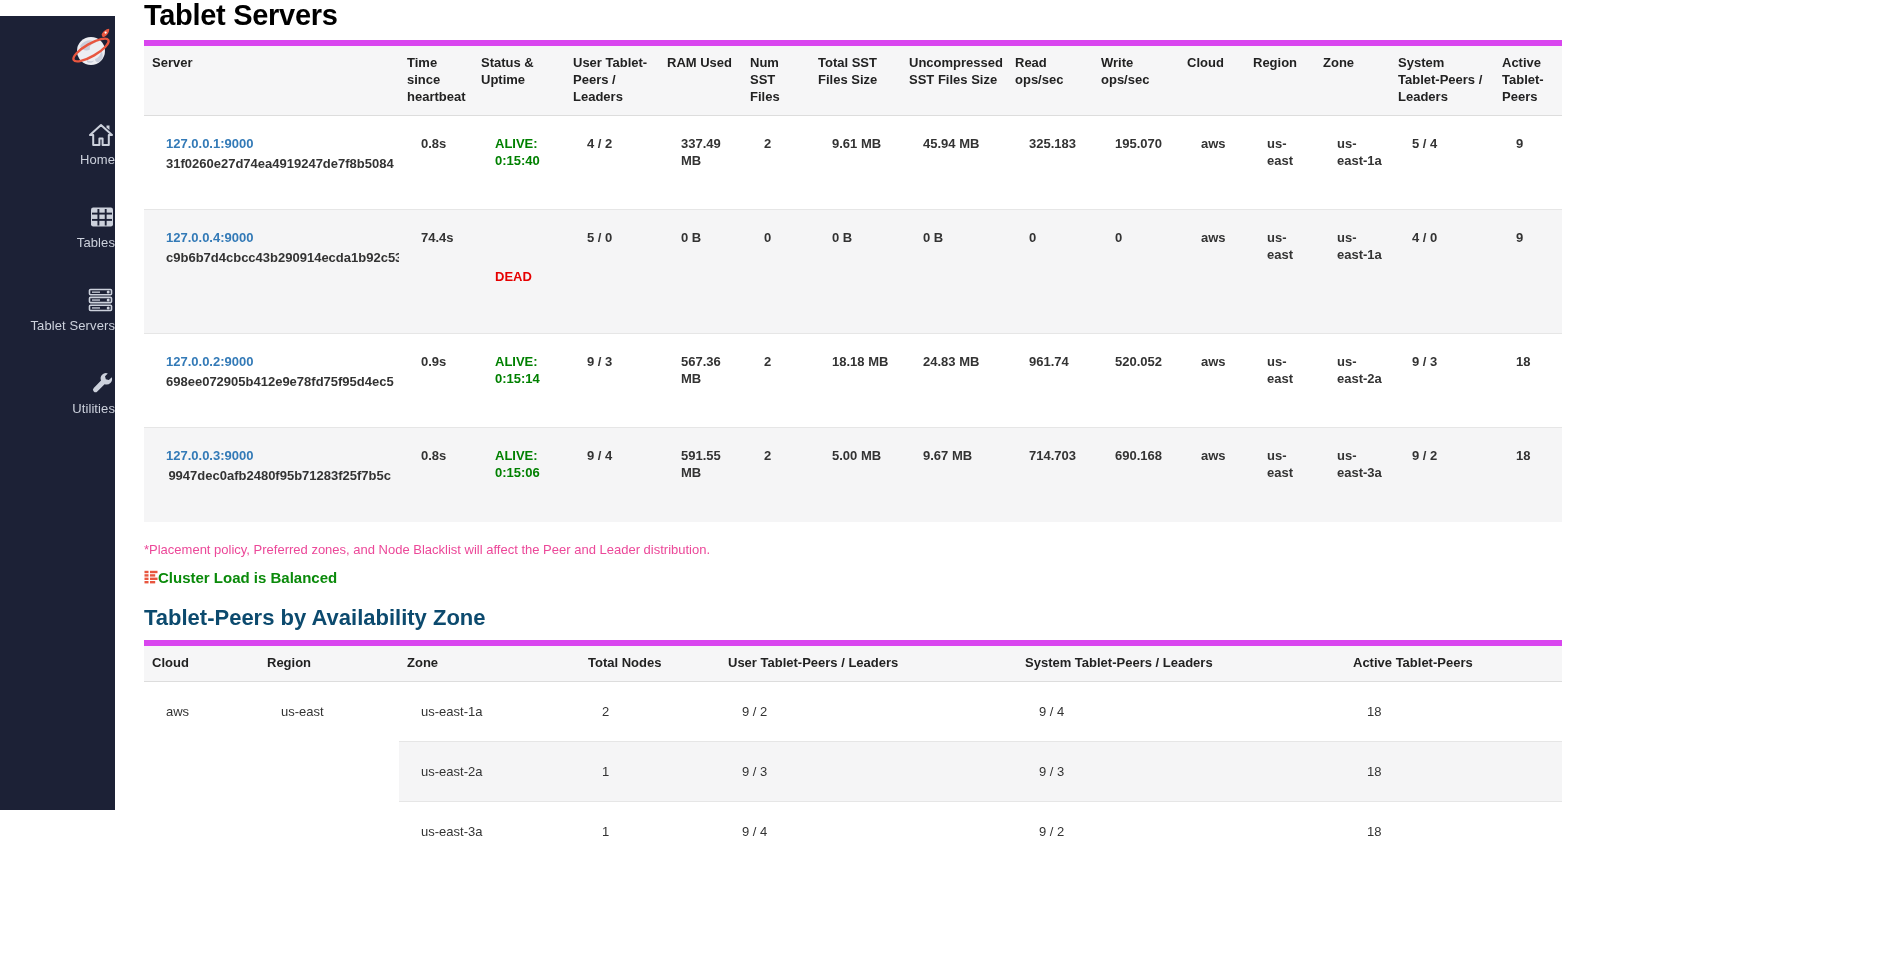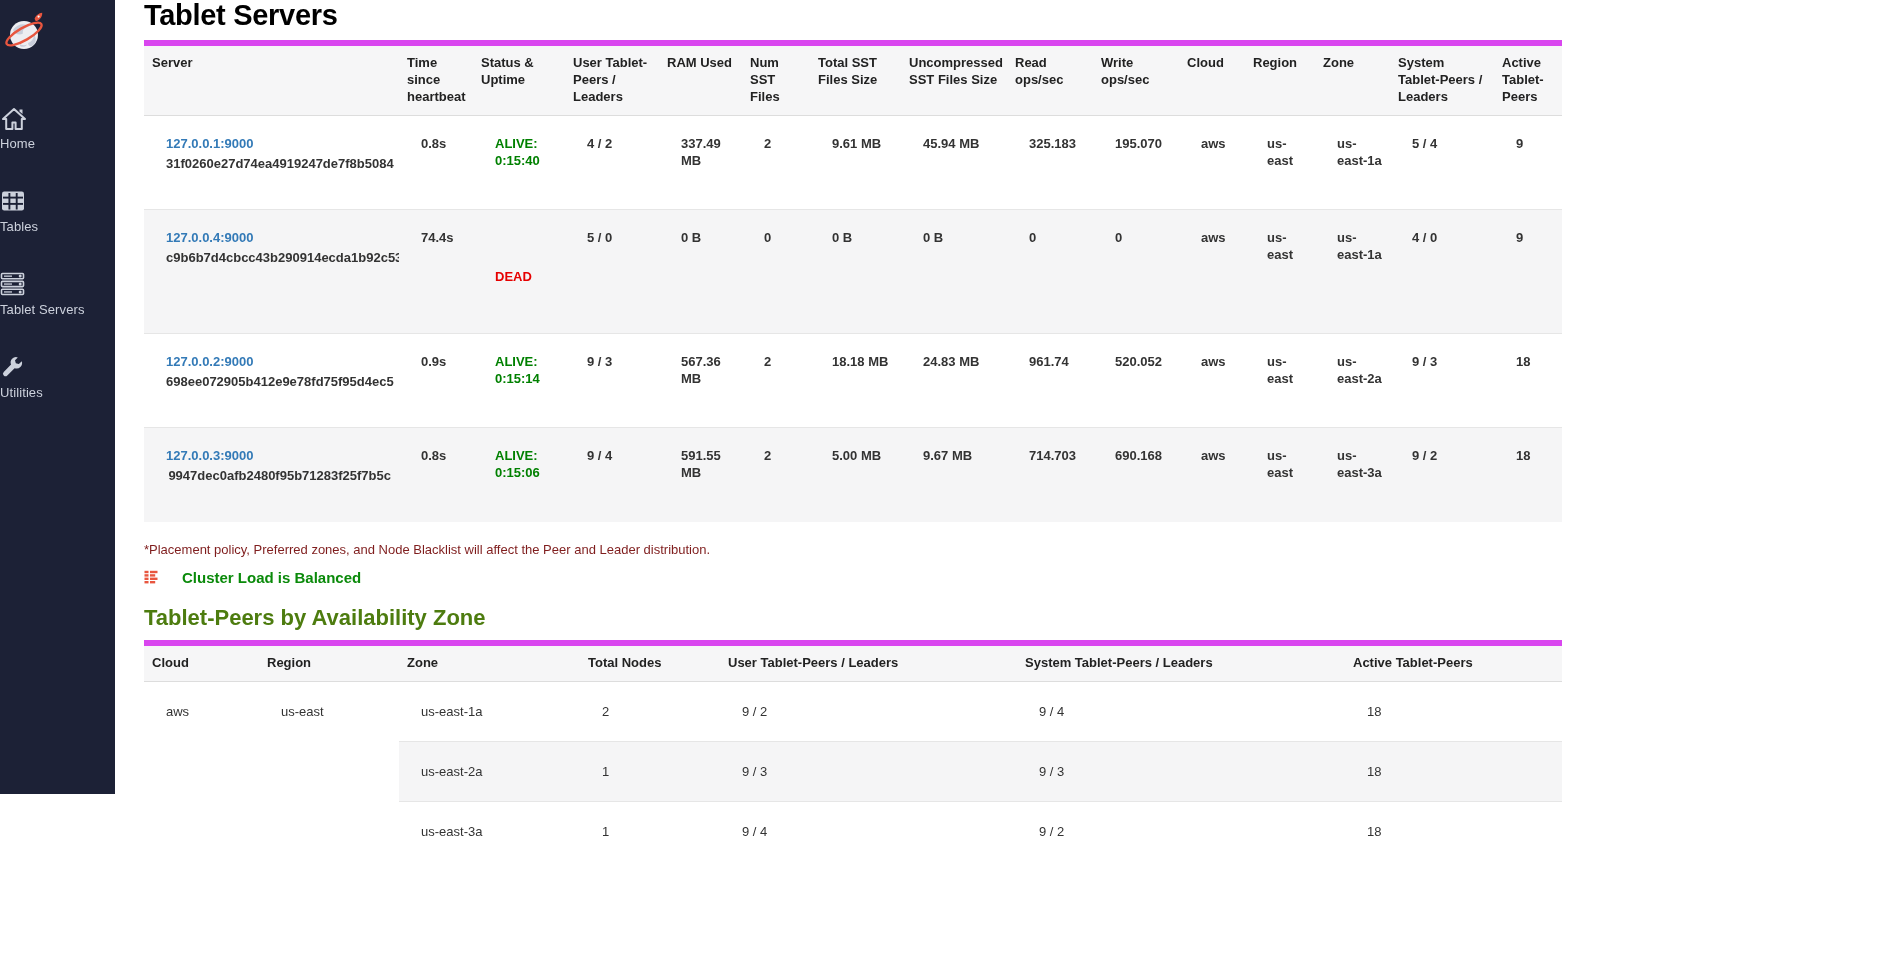--- a/index.html
+++ b/index.html
@@ -7,42 +7,42 @@
   body {
     font-family: "Liberation Sans", sans-serif;
     font-size: 13px;
     color: #333;
     -webkit-font-smoothing: antialiased;
   }
   .app { position:relative; width:1900px; min-height:958px; background:#fff; }
 
   
   .sidebar {
-    position:absolute; left:0; top:0;
+    position:absolute; left:0; top:16px;
     width:115px; height:794px;
     background: var(--sidebar-bg, #1c2136);
-    text-align:left;
+    text-align:right;
   }
   .logo-wrap { padding-top:8px; height:64px; }
   .nav { margin-top:36px; }
   .nav-item {
     display:block; padding:6px 0 8px; margin-bottom:24px;
     color:#ccd1dc; text-decoration:none; cursor:pointer;
   }
   .nav-item .icon { display:block; height:27px; margin-bottom:3px; }
   .nav-label { font-size:13px; letter-spacing:0.1px; }
 
   
   .main { margin-left:144px; width:1418px; padding-top:0; }
   h1.page-title {
     font-size:29px; font-weight:bold; color:#000;
     margin:0 0 10px; line-height:1.05; letter-spacing:-0.3px;
   }
   h2.section-title {
-    font-size:22px; font-weight:bold; color:#4d7c0f;
+    font-size:22px; font-weight:bold; color:#0c4a6e;
     margin:20px 0 10px; line-height:1.1;
   }
 
   table.tbl {
     border-collapse:collapse; width:100%; table-layout:fixed;
     font-size:13px; border-top:6px solid #d946ef;
   }
   .tbl th {
     background: var(--header-bg, #f6f6f7);
     text-align:left; font-weight:bold; color:#222;
@@ -58,23 +58,23 @@
   .tbl tbody tr:nth-child(even) { background: var(--stripe-bg, #f5f5f6); }
   .tbl-servers td { height:94px;font-weight:bold; }
   .tbl-az td { height:60px; padding-top:22px; }
   .tbl-az th { height:36px; }
 
   a.srv-link { color: var(--link-blue, #337ab7); text-decoration:none; cursor:pointer; }
   .uuid { color:#333; margin-top:3px;text-align:right; }
   .status-alive { color: var(--alive-green, #008000); }
   .status-dead  { color: var(--dead-red, #e60000); margin-top: 39px; }
 
-  .footnote { margin-top:20px; color:#7f1d1d; }
+  .footnote { margin-top:20px; color:#ec4899; }
   .load-status {
-    display:flex; align-items:center; gap:24px;
+    display:flex; align-items:center; gap:0;
     margin-top:12px; font-size:15px; font-weight:bold;
     color: var(--balanced-green, #0a8a0a);
   }
   .load-status .icon { display:inline-flex; }
 </style>
 </head>
 <body>
 
 <div class="app">
 

